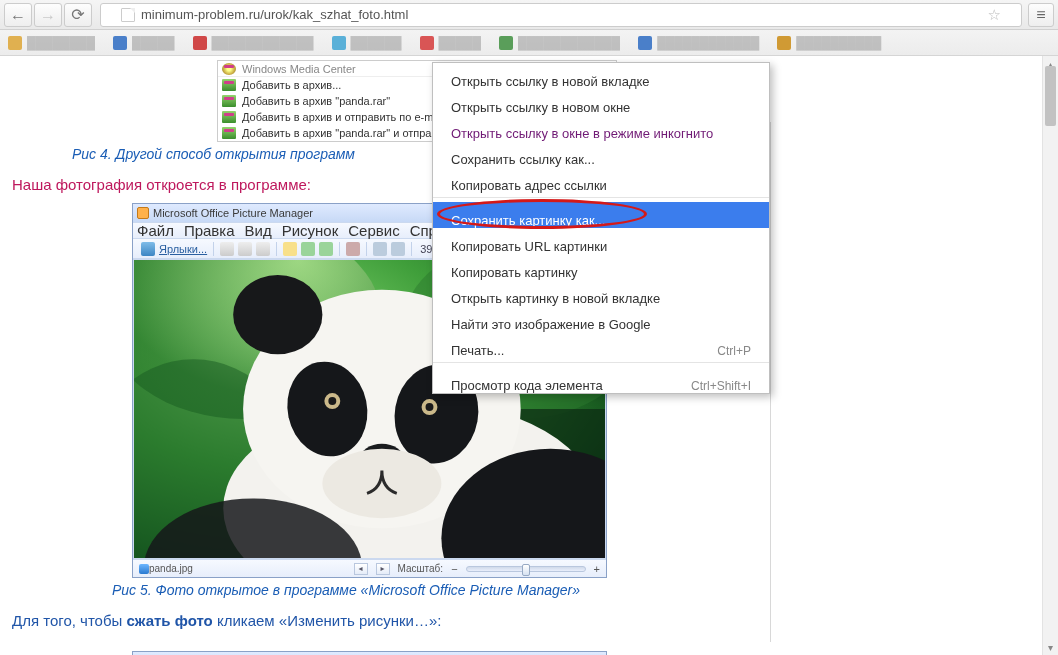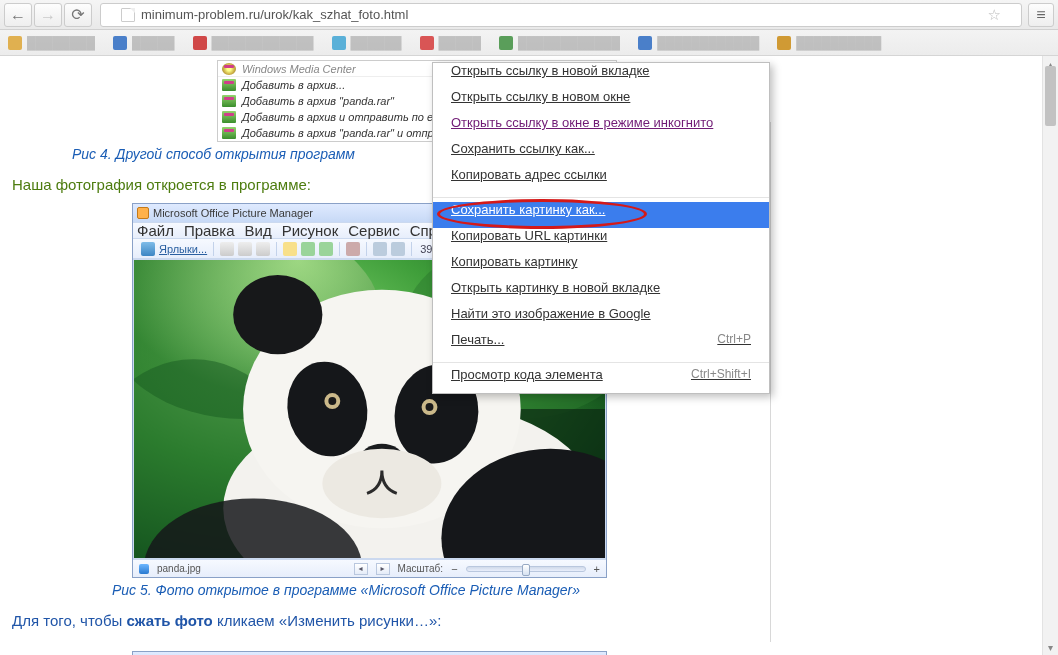--- a/index.html
+++ b/index.html
@@ -113,21 +113,20 @@
   }
   .caption.c5 { margin-left: 100px; }
   .body-text { color:#222; margin: 6px 0 10px 0; }
   .body-text .bold { font-weight: bold; }
   .link-color { color:#2055a8; }
 
   
   .fig4 {
     margin-left: 205px;
     width: 400px;
-    font-style: italic;
   }
   .winrar-menu {
     background:#fff; border:1px solid #ccc;
     font-size:11px; color:#333;
   }
   .winrar-menu .row { display:flex; align-items:center; height:16px; padding:0 4px;}
   .winrar-menu .row .ico {
     width:14px; height:12px; margin-right:6px;
     background: linear-gradient(#94d46d,#3b8e2d);
     border-radius:1px; position:relative;
@@ -212,21 +211,21 @@
     border:1px solid #b9c7de; position:relative;
   }
   .pm-status .slider .knob{
     position:absolute; left:55px; top:-3px; width:8px; height:12px;
     background:linear-gradient(#fff,#d6e1f1); border:1px solid #97a9c4; border-radius:2px;
   }
   .pm-status .arrow-btn{
     width:14px; height:12px; border:1px solid #b9c7de; background:linear-gradient(#fff,#e5ecf8);
     display:flex; align-items:center; justify-content:center; font-size:8px; color:#556;
   }
-  .pm-status .file { margin-right:auto; display:flex; align-items:flex-end; gap:8px;}
+  .pm-status .file { margin-right:auto; display:flex; align-items:flex-end; gap:0;}
   .pm-status .file .fico{ width:10px; height:10px; background:linear-gradient(#6cb6ff,#2a7ad0); border-radius:2px;}
 
   
   .pm-window.bottom {
     margin-top: 22px;
     margin-left: 120px;
     width: 475px;
   }
 
   
@@ -236,24 +235,23 @@
     width: 338px;
     background: #fff;
     border: 1px solid #bfbfbf;
     box-shadow: 3px 3px 8px rgba(0,0,0,0.25);
     font-size: 13px;
     color: #333;
     z-index: 50;
   }
   .ctx-item {
     height: 26px;
-    display:flex; align-items:flex-start;
+    display:flex; align-items:flex-end;
     padding: 0 18px;
     white-space:nowrap;
-    text-decoration:underline;
   }
   .ctx-item .shortcut { margin-left:auto; color:#888; font-size:12px;}
   .ctx-item.disabled { color:#701a75; }
   .ctx-sep { height:1px; background:#e4e4e4; margin:4px 0;}
   .ctx-item.highlight {
     background:#3b7ded; color:#fff;
     position:relative;
   }
   .red-oval {
     position:absolute;
@@ -312,21 +310,21 @@
           <span>Добавить в архив и отправить по e-mail...</span>
         </div>
         <div class="row">
           <span class="ico"></span>
           <span>Добавить в архив "panda.rar" и отправить по e-ma</span>
         </div>
       </div>
     </div>
     <div class="caption">Рис 4. Другой способ открытия программ</div>
 
-    <div class="body-text link-color" style="color:#4d7c0f">Наша фотография откроется в программе:</div>
+    <div class="body-text link-color" style="color:#be185d">Наша фотография откроется в программе:</div>
 
     <div class="pm-window">
       <div class="pm-titlebar">
         <span class="pm-icon"></span>
         <span>Microsoft Office Picture Manager</span>
         <div class="win-btns">
           <div class="win-btn">–</div>
           <div class="win-btn">▭</div>
           <div class="win-btn close">✕</div>
         </div>

